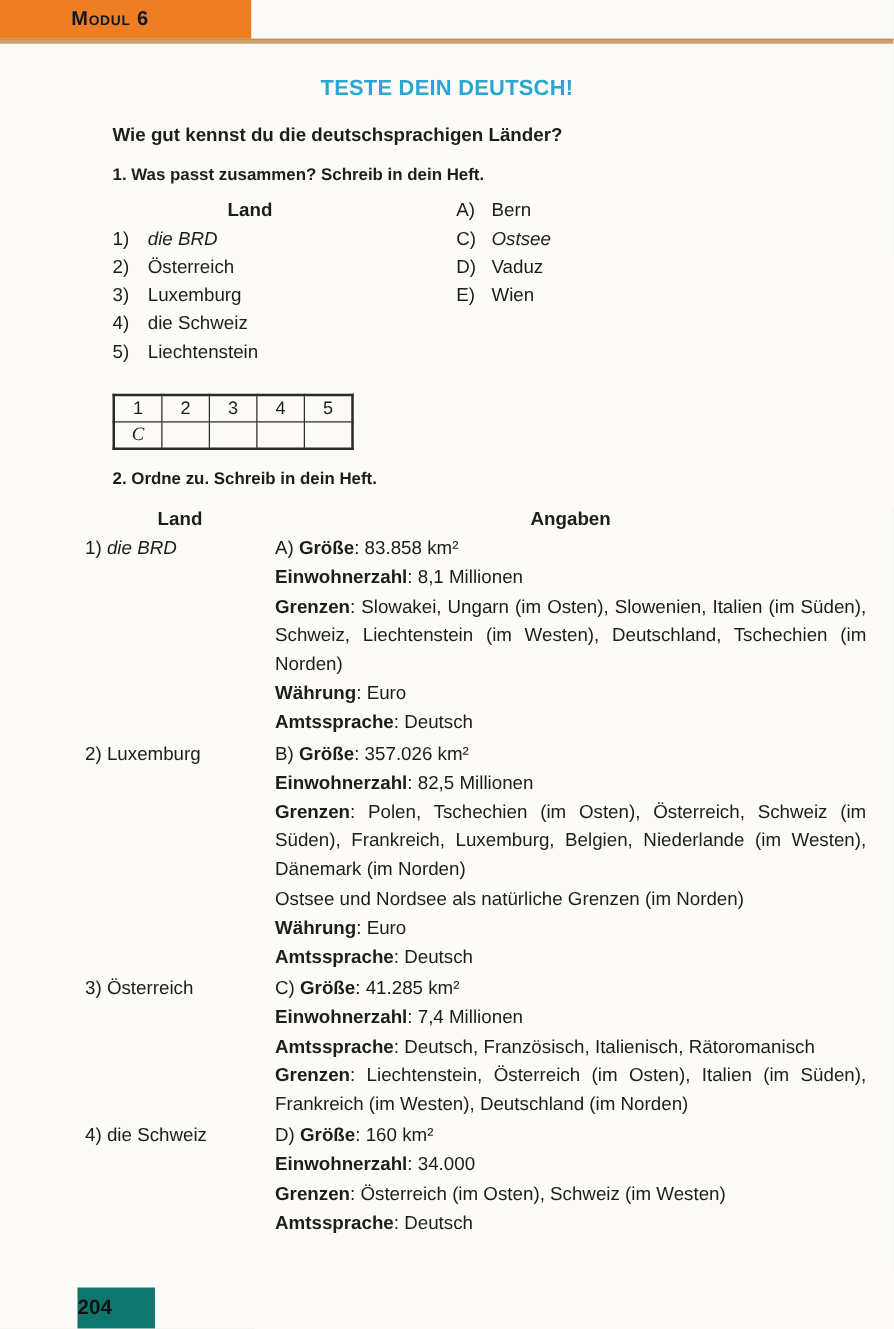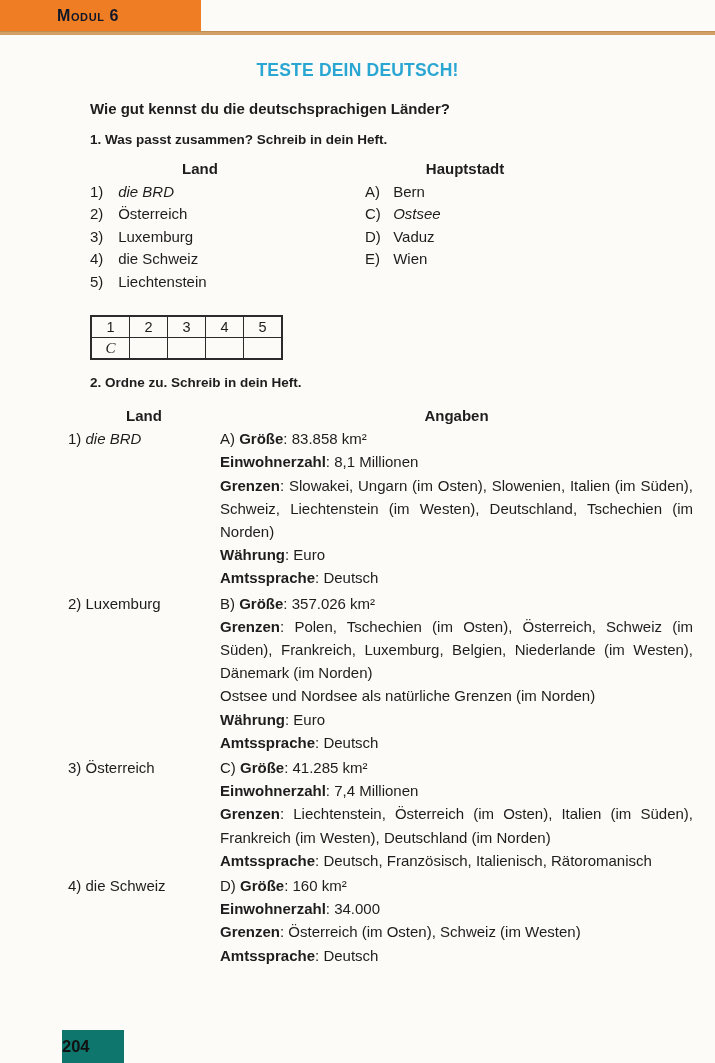--- a/index.html
+++ b/index.html
@@ -88,21 +88,20 @@
         <div class="col-header">Land</div>
         <div id="ex1-land-list">
             <div class="match-item"><span class="num">1)</span><span class="italic"> die BRD</span></div>
             <div class="match-item"><span class="num">2)</span><span> Österreich</span></div>
             <div class="match-item"><span class="num">3)</span><span> Luxemburg</span></div>
             <div class="match-item"><span class="num">4)</span><span> die Schweiz</span></div>
             <div class="match-item"><span class="num">5)</span><span> Liechtenstein</span></div>
           </div>
       </div>
       <div>
-        <div class="col-header">Hauptstadt</div>
         <div id="ex1-capital-list">
             <div class="match-item"><span class="num">A)</span><span> Bern</span></div>
             <div class="match-item"><span class="num">C)</span><span class="italic"> Ostsee</span></div>
             <div class="match-item"><span class="num">D)</span><span> Vaduz</span></div>
             <div class="match-item"><span class="num">E)</span><span> Wien</span></div>
           </div>
       </div>
     </div>
 
     <table class="answer-table">
@@ -139,33 +138,34 @@
               <p class="fact"><b>Einwohnerzahl</b>: 8,1 Millionen</p>
               <p class="fact"><b>Grenzen</b>: Slowakei, Ungarn (im Osten), Slowenien, Italien (im Süden), Schweiz, Liechtenstein (im Westen), Deutschland, Tschechien (im Norden)</p>
               <p class="fact"><b>Währung</b>: Euro</p>
               <p class="fact"><b>Amtssprache</b>: Deutsch</p>
             </div>
           </div>
           <div class="ex2-item">
             <div class="item-label"><span>2) </span><span>Luxemburg</span></div>
             <div class="item-details">
               <p class="fact"><span>B) </span><b>Größe</b>: 357.026 km²</p>
+              <p class="fact"><b>Einwohnerzahl</b>: 82,5 Millionen</p>
               <p class="fact"><b>Grenzen</b>: Polen, Tschechien (im Osten), Österreich, Schweiz (im Süden), Frankreich, Luxemburg, Belgien, Niederlande (im Westen), Dänemark (im Norden)</p>
               <p class="fact">Ostsee und Nordsee als natürliche Grenzen (im Norden)</p>
               <p class="fact"><b>Währung</b>: Euro</p>
               <p class="fact"><b>Amtssprache</b>: Deutsch</p>
             </div>
           </div>
           <div class="ex2-item">
             <div class="item-label"><span>3) </span><span>Österreich</span></div>
             <div class="item-details">
               <p class="fact"><span>C) </span><b>Größe</b>: 41.285 km²</p>
               <p class="fact"><b>Einwohnerzahl</b>: 7,4 Millionen</p>
+              <p class="fact"><b>Amtssprache</b>: Deutsch, Französisch, Italienisch, Rätoromanisch</p>
               <p class="fact"><b>Grenzen</b>: Liechtenstein, Österreich (im Osten), Italien (im Süden), Frankreich (im Westen), Deutschland (im Norden)</p>
-              <p class="fact"><b>Amtssprache</b>: Deutsch, Französisch, Italienisch, Rätoromanisch</p>
             </div>
           </div>
           <div class="ex2-item">
             <div class="item-label"><span>4) </span><span>die Schweiz</span></div>
             <div class="item-details">
               <p class="fact"><span>D) </span><b>Größe</b>: 160 km²</p>
               <p class="fact"><b>Einwohnerzahl</b>: 34.000</p>
               <p class="fact"><b>Grenzen</b>: Österreich (im Osten), Schweiz (im Westen)</p>
               <p class="fact"><b>Amtssprache</b>: Deutsch</p>
             </div>

